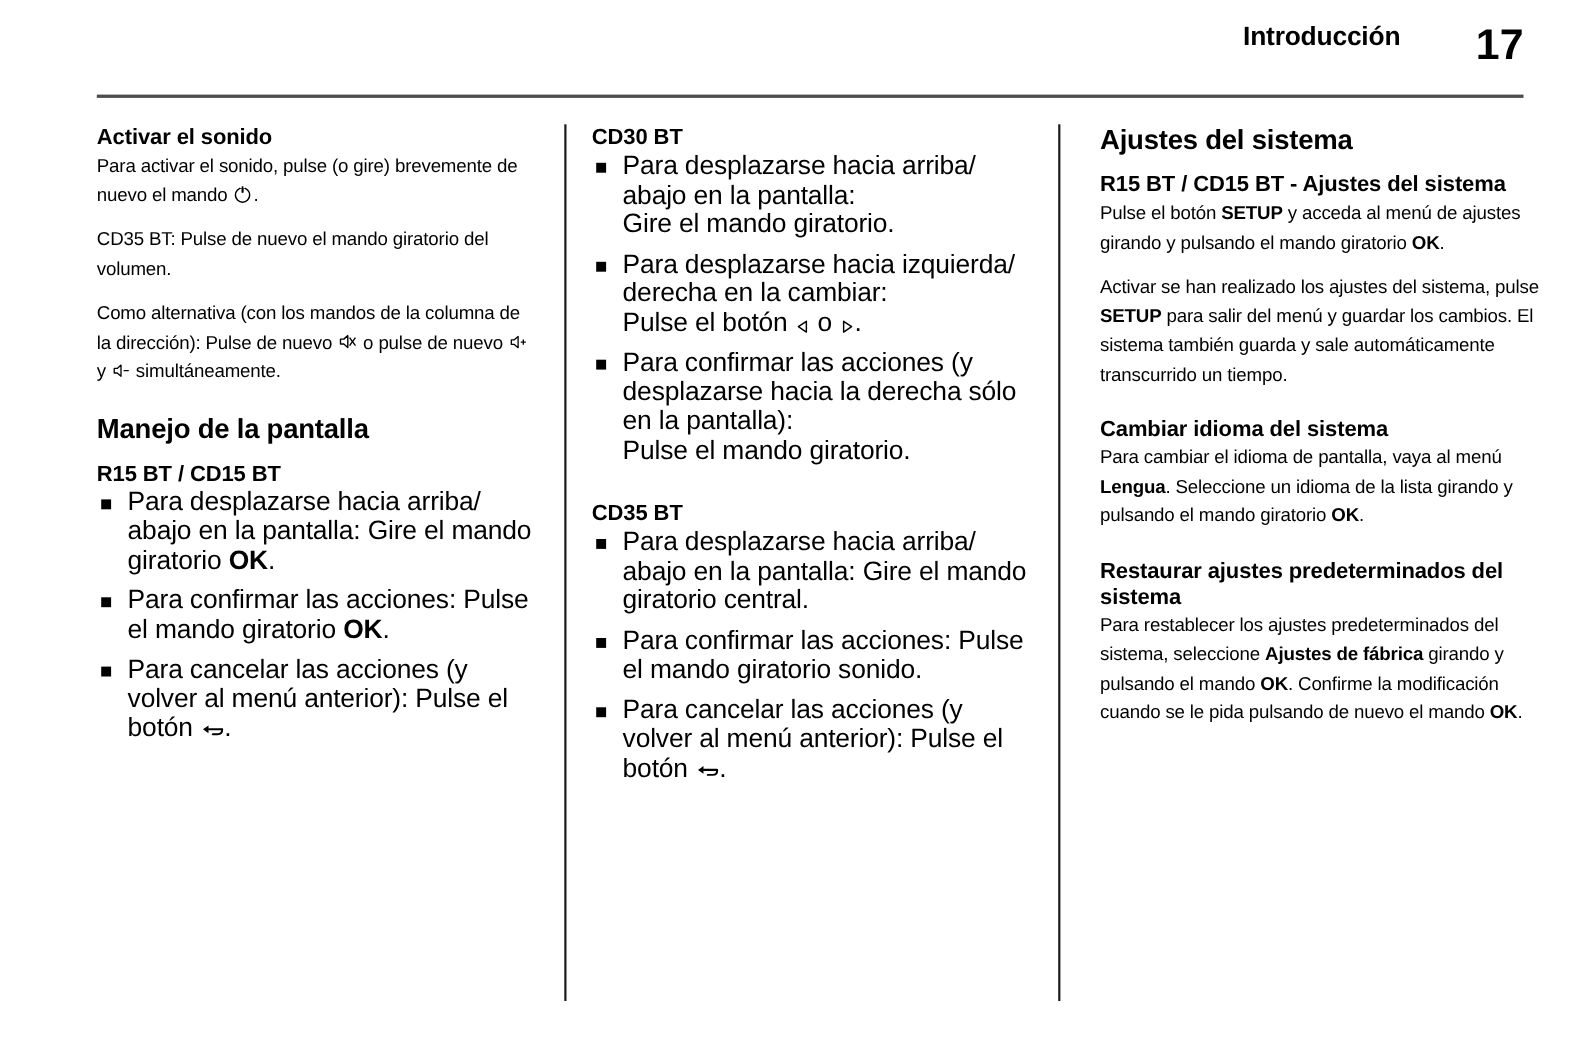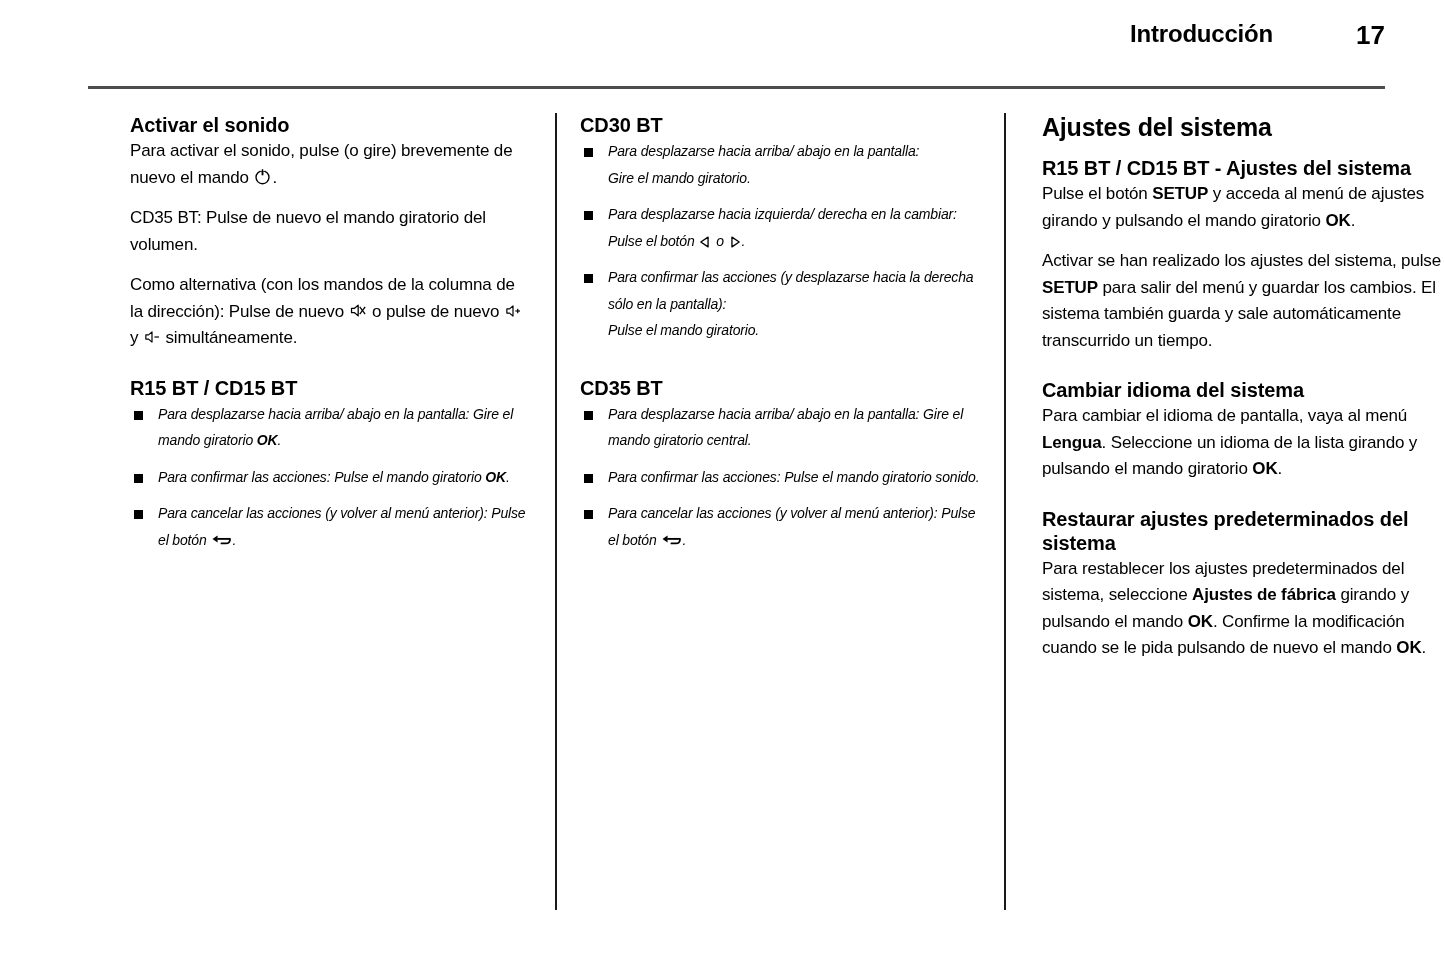--- a/index.html
+++ b/index.html
@@ -30,40 +30,39 @@
     top: 0;
     font-size: 24px;
     font-weight: bold;
     letter-spacing: -0.2px;
     white-space: nowrap;
   }
   #header-pagenum {
     position: absolute;
     right: 0;
     top: 0;
-    font-size: 26px;
+    font-size: 39px;
     font-weight: bold;
   }
   #header-rule {
     position: absolute;
     left: 88px;
     top: 86px;
     width: 1297px;
     height: 3px;
     background: #4d4d4d;
   }
 
   
   #columns {
     position: absolute;
     left: 0;
     top: 113px;
     width: 1282px;
     height: 800px;
-    margin-left: 42px;
   }
   .column {
     position: absolute;
     top: 0;
     width: 400px;
   }
   #col-1 { left: 88px; }
   #col-2 { left: 538px; }
   #col-3 { left: 1000px; }
 
@@ -99,26 +98,25 @@
     letter-spacing: -0.15px;
   }
 
   ul.bullets {
     list-style: none;
     margin: 0 0 14px 0;
     padding: 0;
   }
   ul.bullets li {
     position: relative;
-    font-size: 14px;
+    font-size: 24px;
     line-height: 26.5px;
     padding-left: 28px;
     margin-bottom: 10px;
     letter-spacing: -0.15px;
-    font-style: italic;
   }
   ul.bullets li:last-child { margin-bottom: 0; }
   ul.bullets li::before {
     content: "";
     position: absolute;
     left: 4px;
     top: 10px;
     width: 9px;
     height: 9px;
     background: #000000;
@@ -192,20 +190,21 @@
         <svg width="18" height="18" viewBox="0 0 24 24">
           <path d="M3.8 9.2 H7.4 L12 5.2 V18.8 L7.4 14.8 H3.8 Z" fill="none" stroke="#000" stroke-width="1.6" stroke-linejoin="round"></path>
           <line x1="15.2" y1="12" x2="21.4" y2="12" stroke="#000" stroke-width="1.6"></line>
         </svg>
       </span>
       <span>simultáneamente.</span>
     </p>
 
     <div class="gap-sm"></div>
 
+    <div class="section-title">Manejo de la pantalla</div>
 
     <div class="sub-head">R15 BT / CD15 BT</div>
 
     <ul class="bullets">
       <li>
         <span>Para desplazarse hacia arriba/ abajo en la pantalla: Gire el mando giratorio </span><b>OK</b><span>.</span>
       </li>
       <li>
         <span>Para confirmar las acciones: Pulse el mando giratorio </span><b>OK</b><span>.</span>
       </li>

